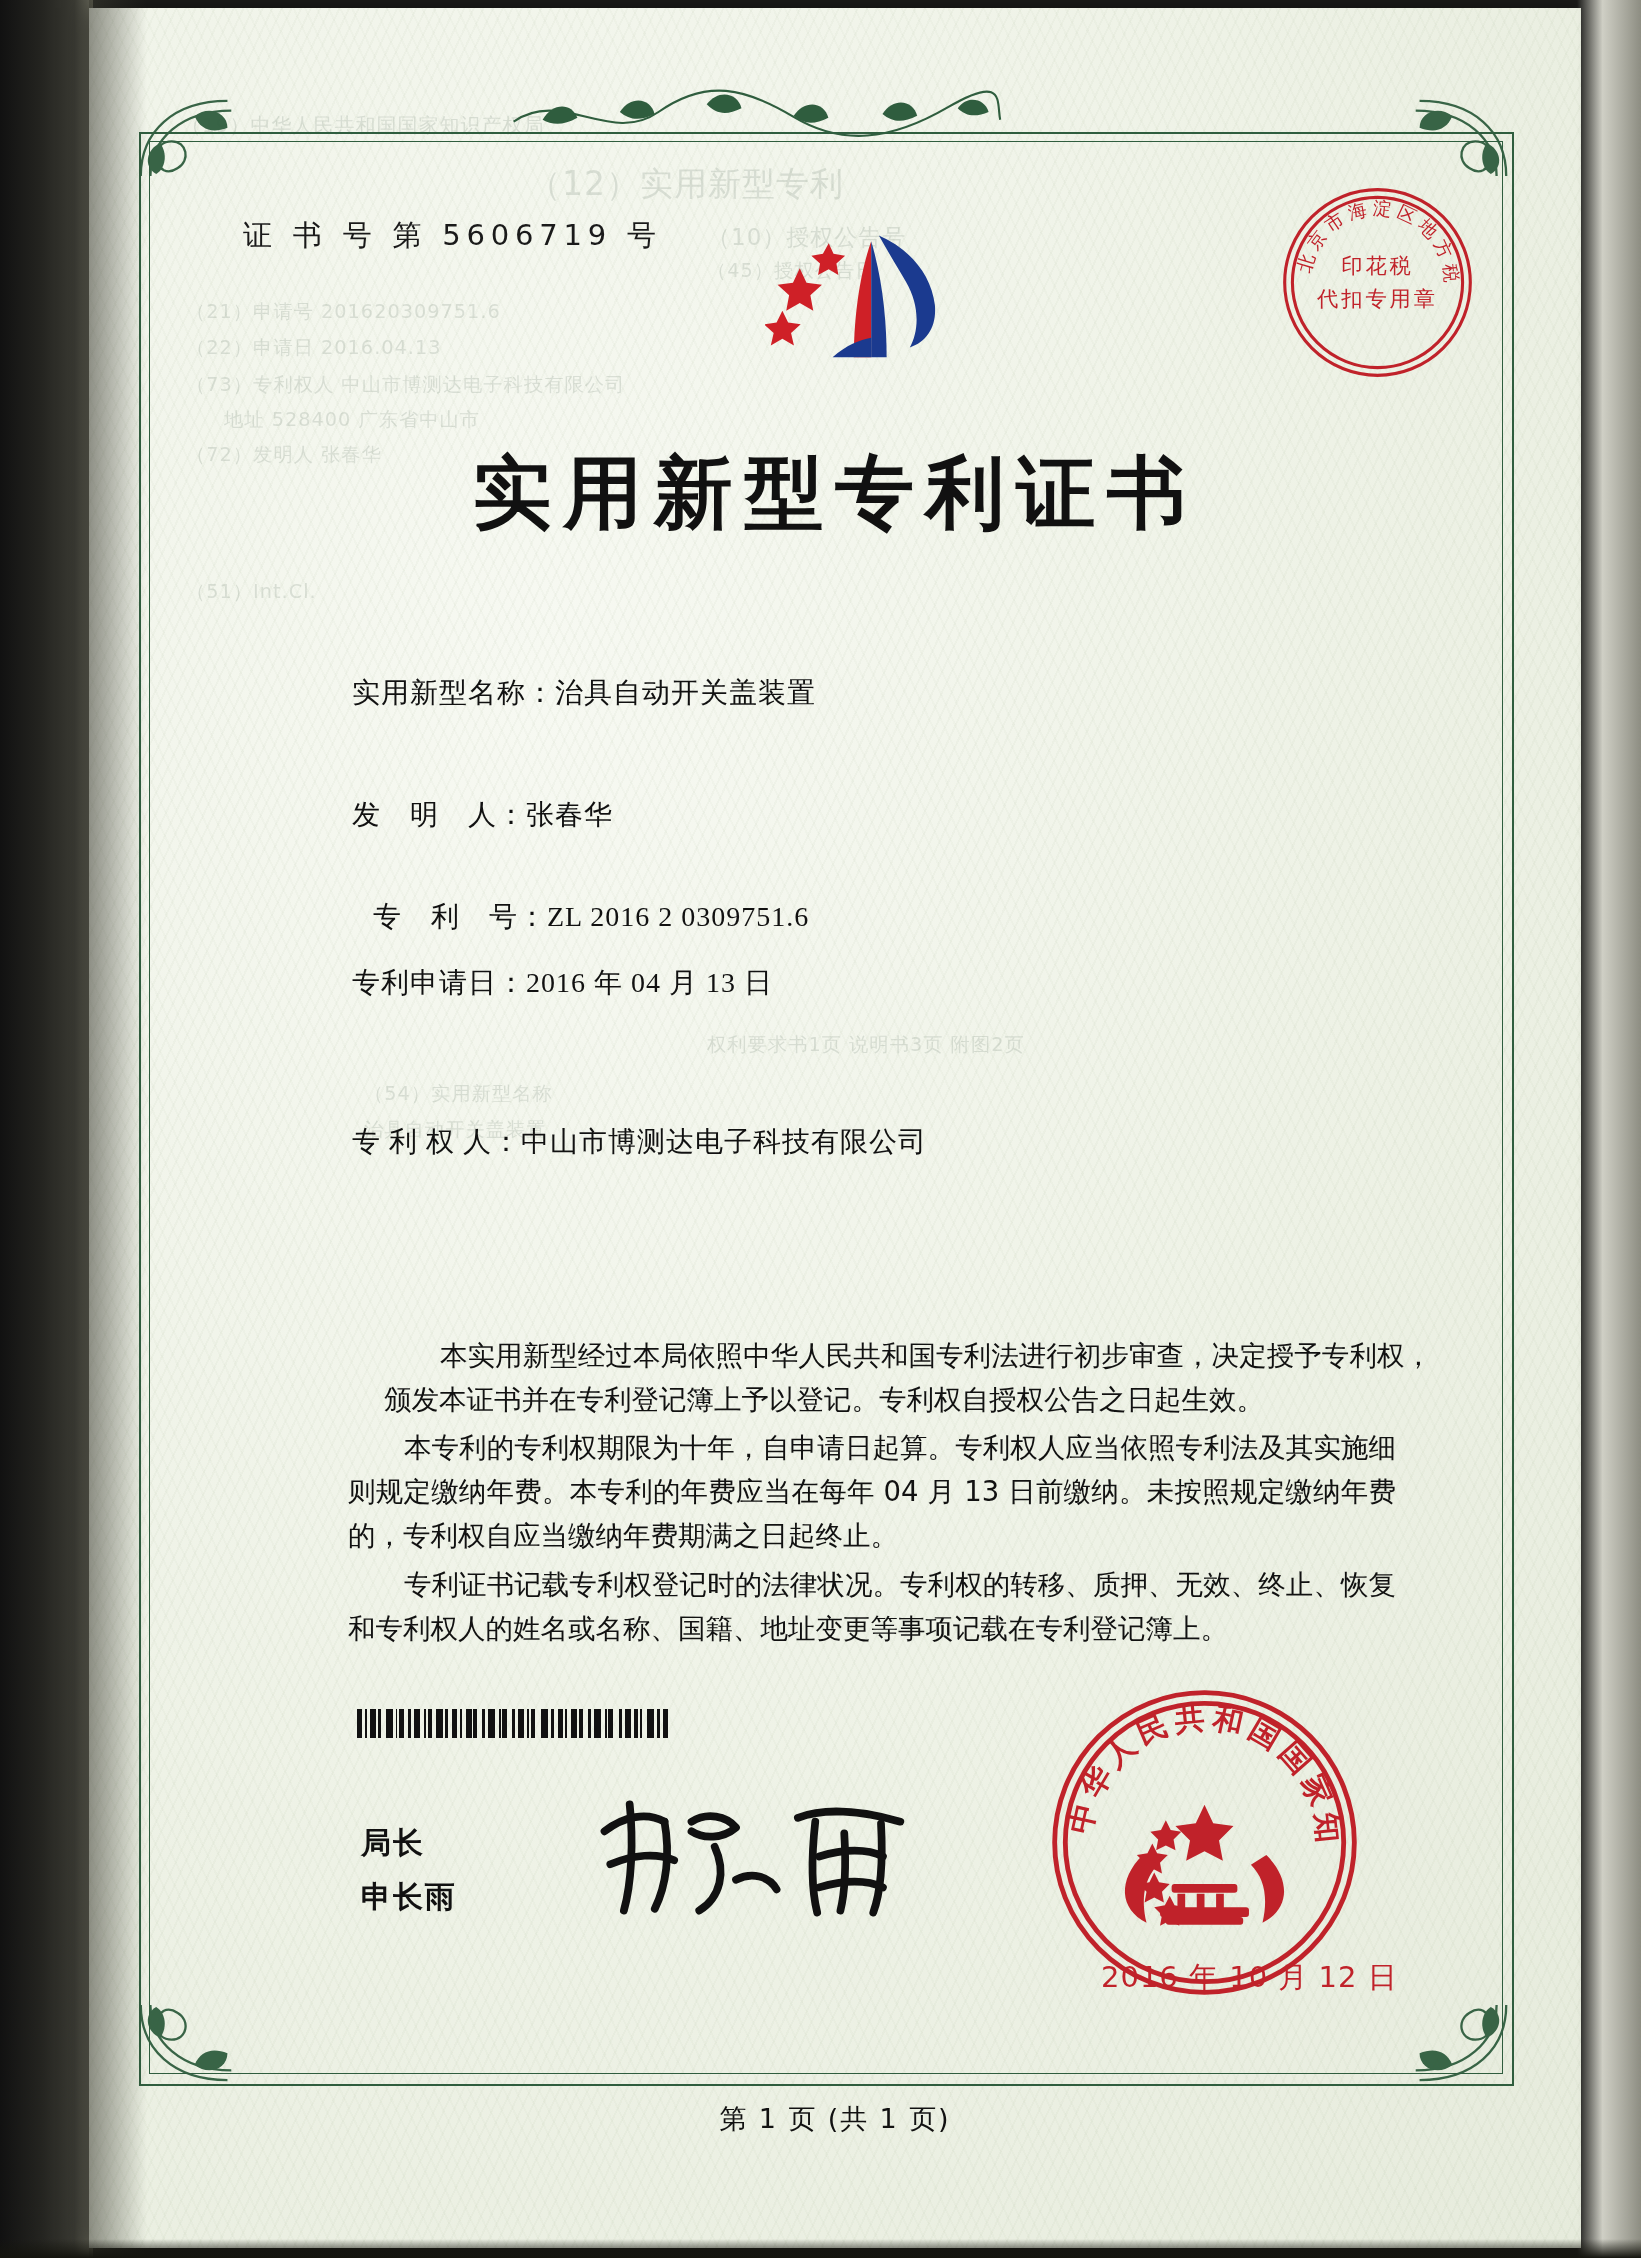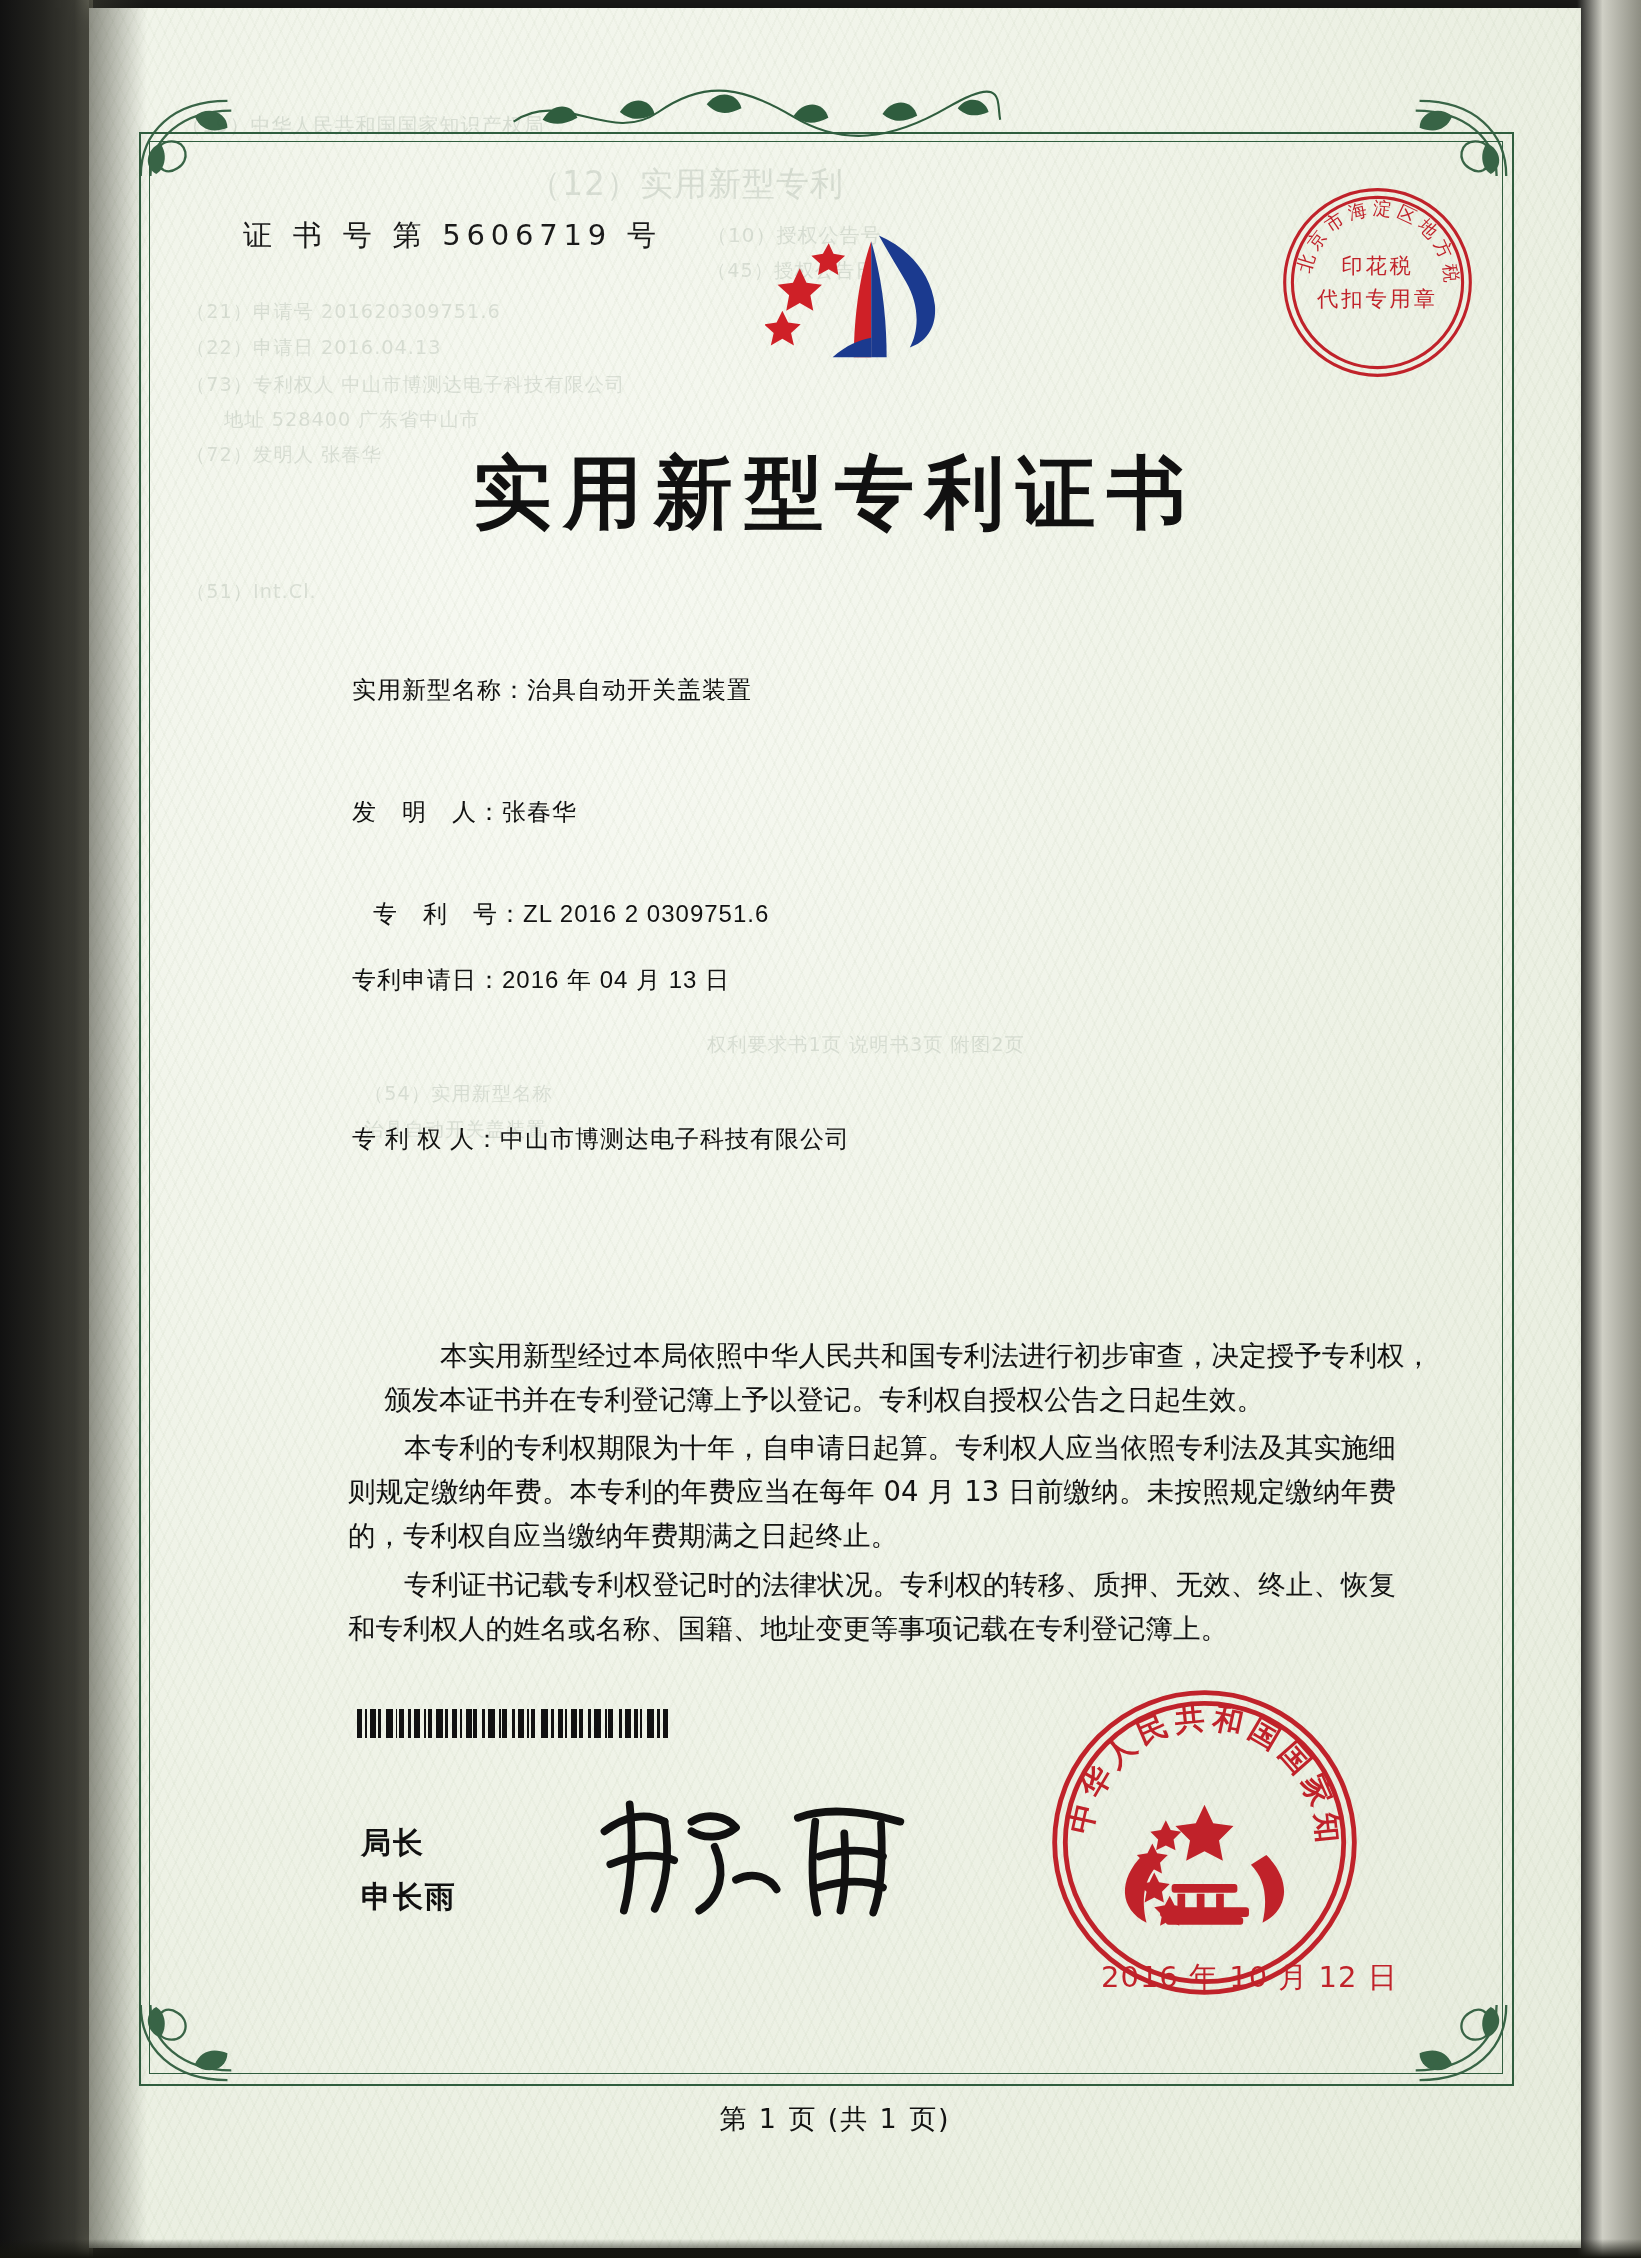--- a/index.html
+++ b/index.html
@@ -135,23 +135,23 @@
     font-size: 79px;
     font-weight: bold;
     letter-spacing: 11.6px;
     color: #111;
     font-family: "DejaVu Sans", sans-serif;
   }
 
   .field {
     position: absolute;
     left: 263px;
-    font-size: 24px;
+    font-size: 28px;
     color: #111;
-    font-family: Liberation Sans, sans-serif;
+    font-family: Liberation Serif, serif;
     white-space: nowrap;
   }
   .field .lbl { letter-spacing: 1px; }
   .field .val { letter-spacing: 1px; }
 
   .f1 { top: 666px; }
   .f2 { top: 788px; }
   .f3 { top: 890px; margin-left: 21px; }
   .f4 { top: 956px; text-align: center; }
   .f5 { top: 1115px; }
@@ -239,21 +239,21 @@
 <body>
 
 <div id="page">
 
   <div id="gutter"></div>
 
   <div id="paper">
 
     <div class="ghost" style="left:439px; top:154px; font-size:33px;">（12）实用新型专利</div>
     <div class="ghost" style="left:92px; top:104px; font-size:20px;">（19）中华人民共和国国家知识产权局</div>
-    <div class="ghost" style="left:618px; top:214px; font-size:20px;">（10）授权公告号</div>
+    <div class="ghost" style="left:618px; top:214px; font-size:23px;">（10）授权公告号</div>
     <div class="ghost" style="left:618px; top:249px; font-size:19.3px;">（45）授权公告日</div>
     <div class="ghost" style="left:97px; top:290px; font-size:19.3px;">（21）申请号 201620309751.6</div>
     <div class="ghost" style="left:97px; top:326px; font-size:19.3px;">（22）申请日 2016.04.13</div>
     <div class="ghost" style="left:97px; top:363px; font-size:19.3px;">（73）专利权人 中山市博测达电子科技有限公司</div>
     <div class="ghost" style="left:135px; top:398px; font-size:19.3px;">地址 528400 广东省中山市</div>
     <div class="ghost" style="left:97px; top:433px; font-size:19.3px;">（72）发明人 张春华</div>
     <div class="ghost" style="left:97px; top:570px; font-size:19.3px;">（51）Int.Cl.</div>
     <div class="ghost" style="left:618px; top:1023px; font-size:19.3px;">权利要求书1页  说明书3页  附图2页</div>
     <div class="ghost" style="left:275px; top:1072px; font-size:19.3px;">（54）实用新型名称</div>
     <div class="ghost" style="left:275px; top:1108px; font-size:19.3px;">治具自动开关盖装置</div>

